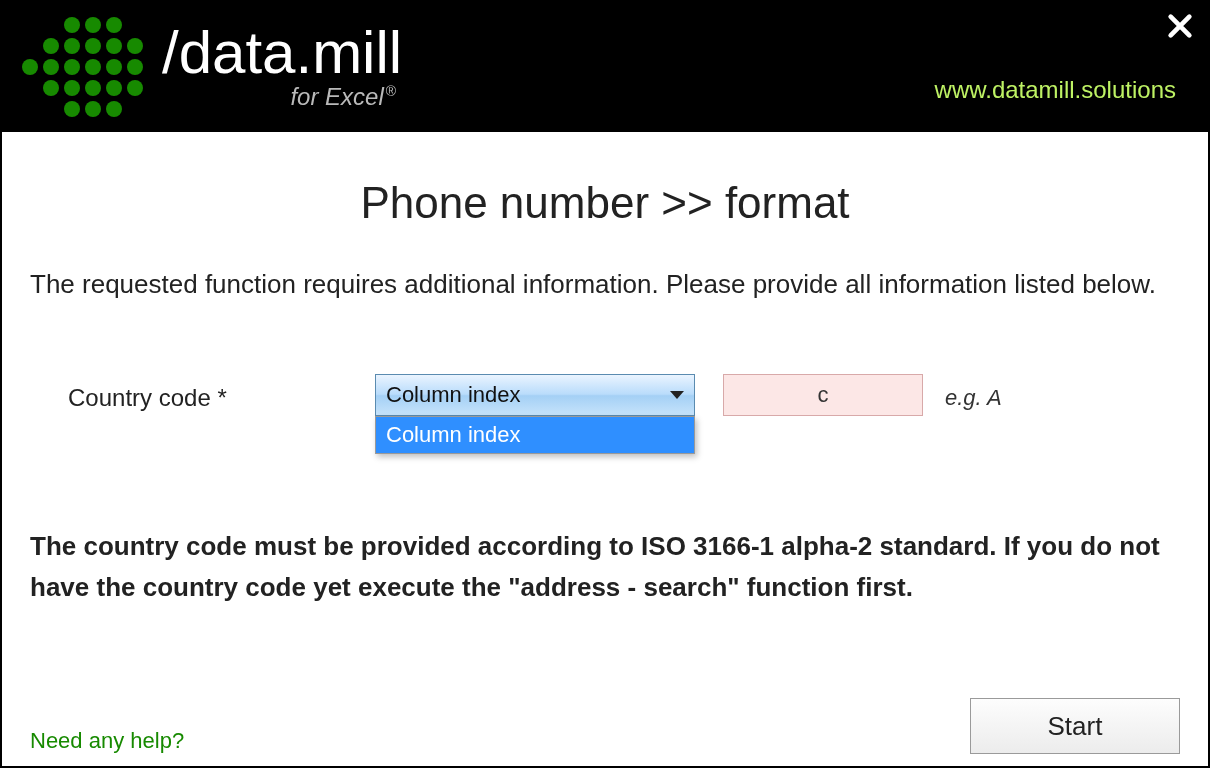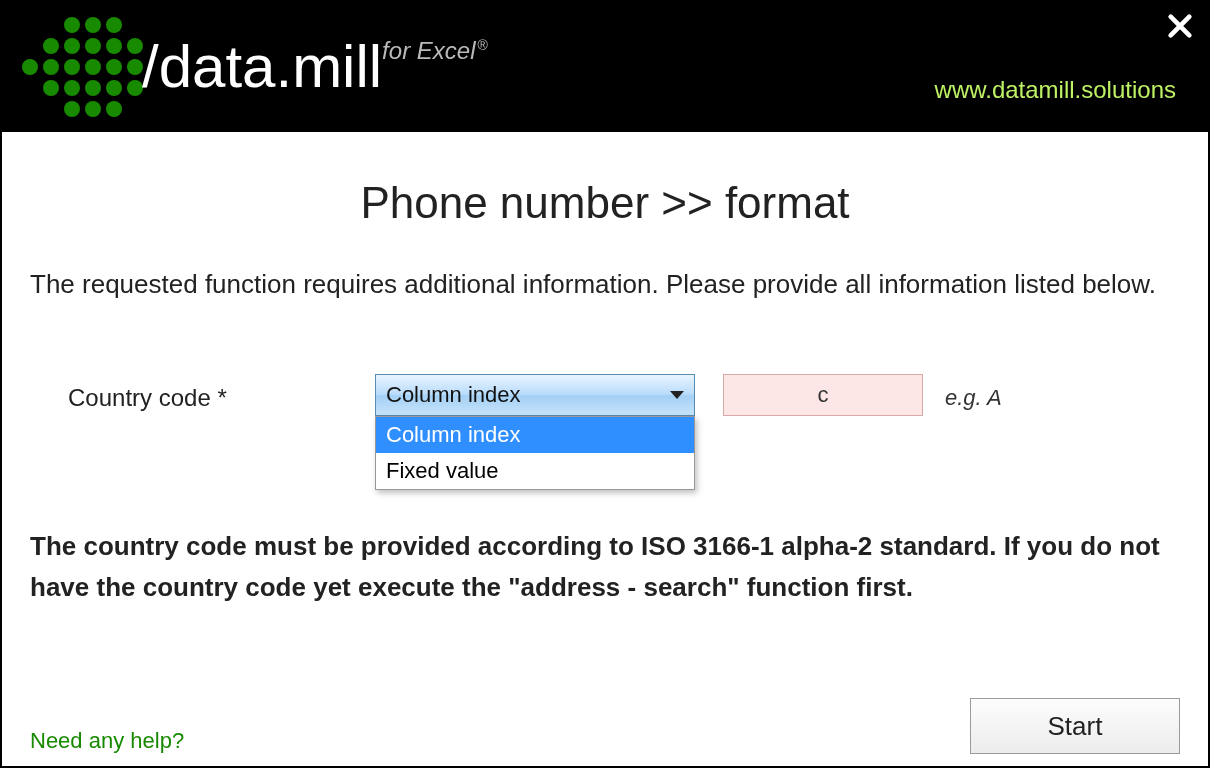--- a/index.html
+++ b/index.html
@@ -33,22 +33,23 @@
     grid-auto-rows: 16px;
     gap: 5px;
   }
   .logo-dots span {
     width: 16px; height: 16px;
     border-radius: 50%;
     background: #178a00;
   }
   .logo-dots span.off { background: transparent; }
   .brand {
-    display: flex;
-    flex-direction: row;
+    margin-left: 20px;
+    display: flex;
+    flex-direction: column;
   }
   .brand-main {
     font-size: 60px;
     font-weight: 300;
     line-height: 1;
     color: #fff;
   }
   .brand-main .thin { font-weight: 200; }
   .brand-main .bold { font-weight: 400; }
   .brand-sub {
@@ -293,21 +294,20 @@
     <div class="form-row">
       <div class="field-label">Country code *</div>
 
       <div class="select-wrap">
         <div class="select-box">
           <span>Column index</span>
           <span class="select-arrow"></span>
         </div>
         <div class="dropdown">
           <div class="dropdown-item active">Column index</div>
-          <div class="dropdown-item">Fixed value</div>
         </div>
       </div>
 
       <input class="value-input" type="text" value="c" style="">
       <div class="hint">e.g. A</div>
     </div>
 
     <div class="desc">The country code must be provided according to ISO 3166-1 alpha-2 standard. If you do not have the country code yet execute the "address - search" function first.</div>
 
     <div class="footer">

